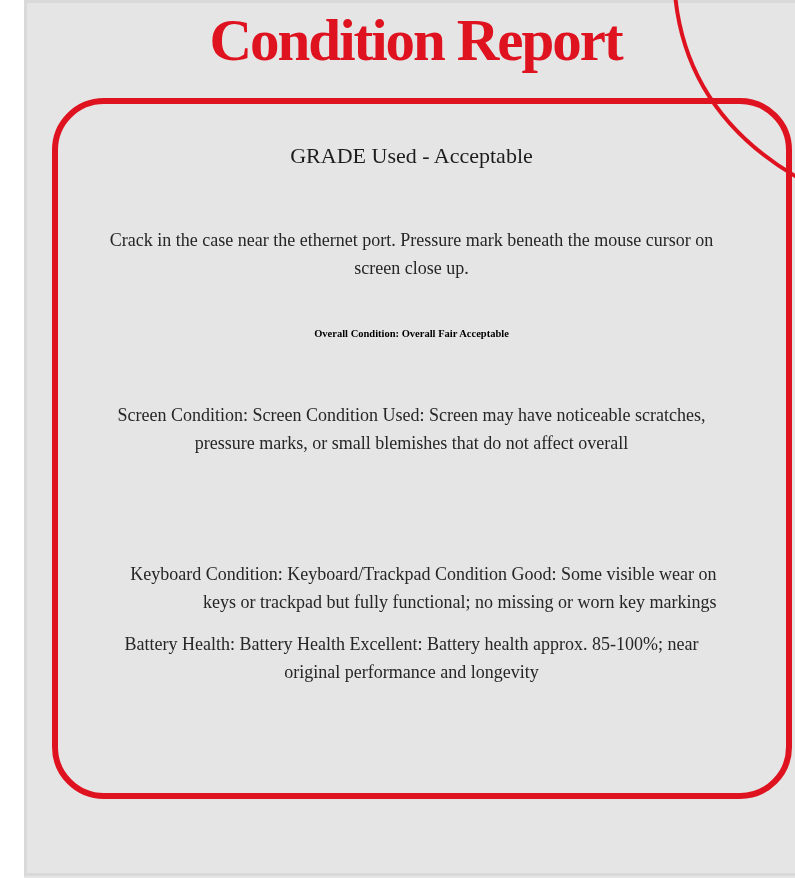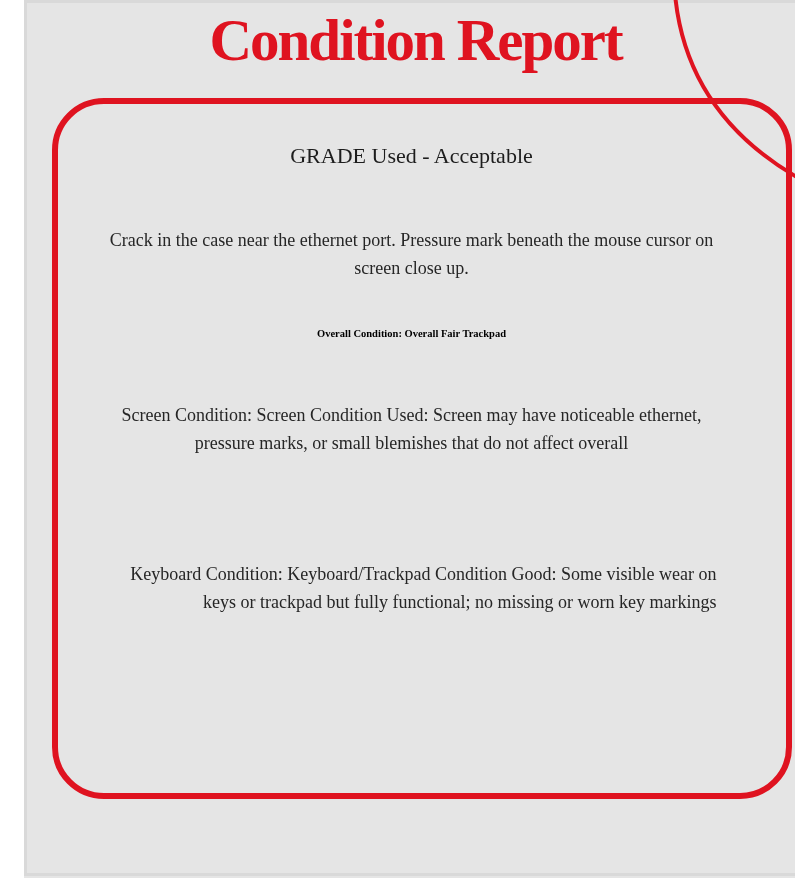--- a/index.html
+++ b/index.html
@@ -100,21 +100,22 @@
   <div class="report-box"></div>
 
   <svg class="decor-arc" width="795" height="878" viewBox="0 0 795 878" aria-hidden="true">
     <path d="M 651 -6 C 658 70, 696 140, 795 189" fill="none" stroke="#df1320" stroke-width="4"></path>
   </svg>
 
   <div class="txt grade-heading">GRADE Used - Acceptable</div>
 
   <div class="txt damage-notes">Crack in the case near the ethernet port. Pressure mark beneath the mouse cursor on screen close up.</div>
 
-  <div class="txt overall-label">Overall Condition: Overall Fair Trackpad</div>
+  <div class="txt overall-label">Overall Condition: Overall Fair Acceptable</div>
 
-  <div class="txt sec-screen">Screen Condition: Screen Condition Used: Screen may have noticeable ethernet, pressure marks, or small blemishes that do not affect overall</div>
+  <div class="txt sec-screen">Screen Condition: Screen Condition Used: Screen may have noticeable scratches, pressure marks, or small blemishes that do not affect overall</div>
 
 
   <div class="txt sec-keyboard">Keyboard Condition: Keyboard/Trackpad Condition Good: Some visible wear on keys or trackpad but fully functional; no missing or worn key markings</div>
 
+  <div class="txt sec-battery">Battery Health: Battery Health Excellent: Battery health approx. 85-100%; near original performance and longevity</div>
 
 </div>
 
 </body></html>

